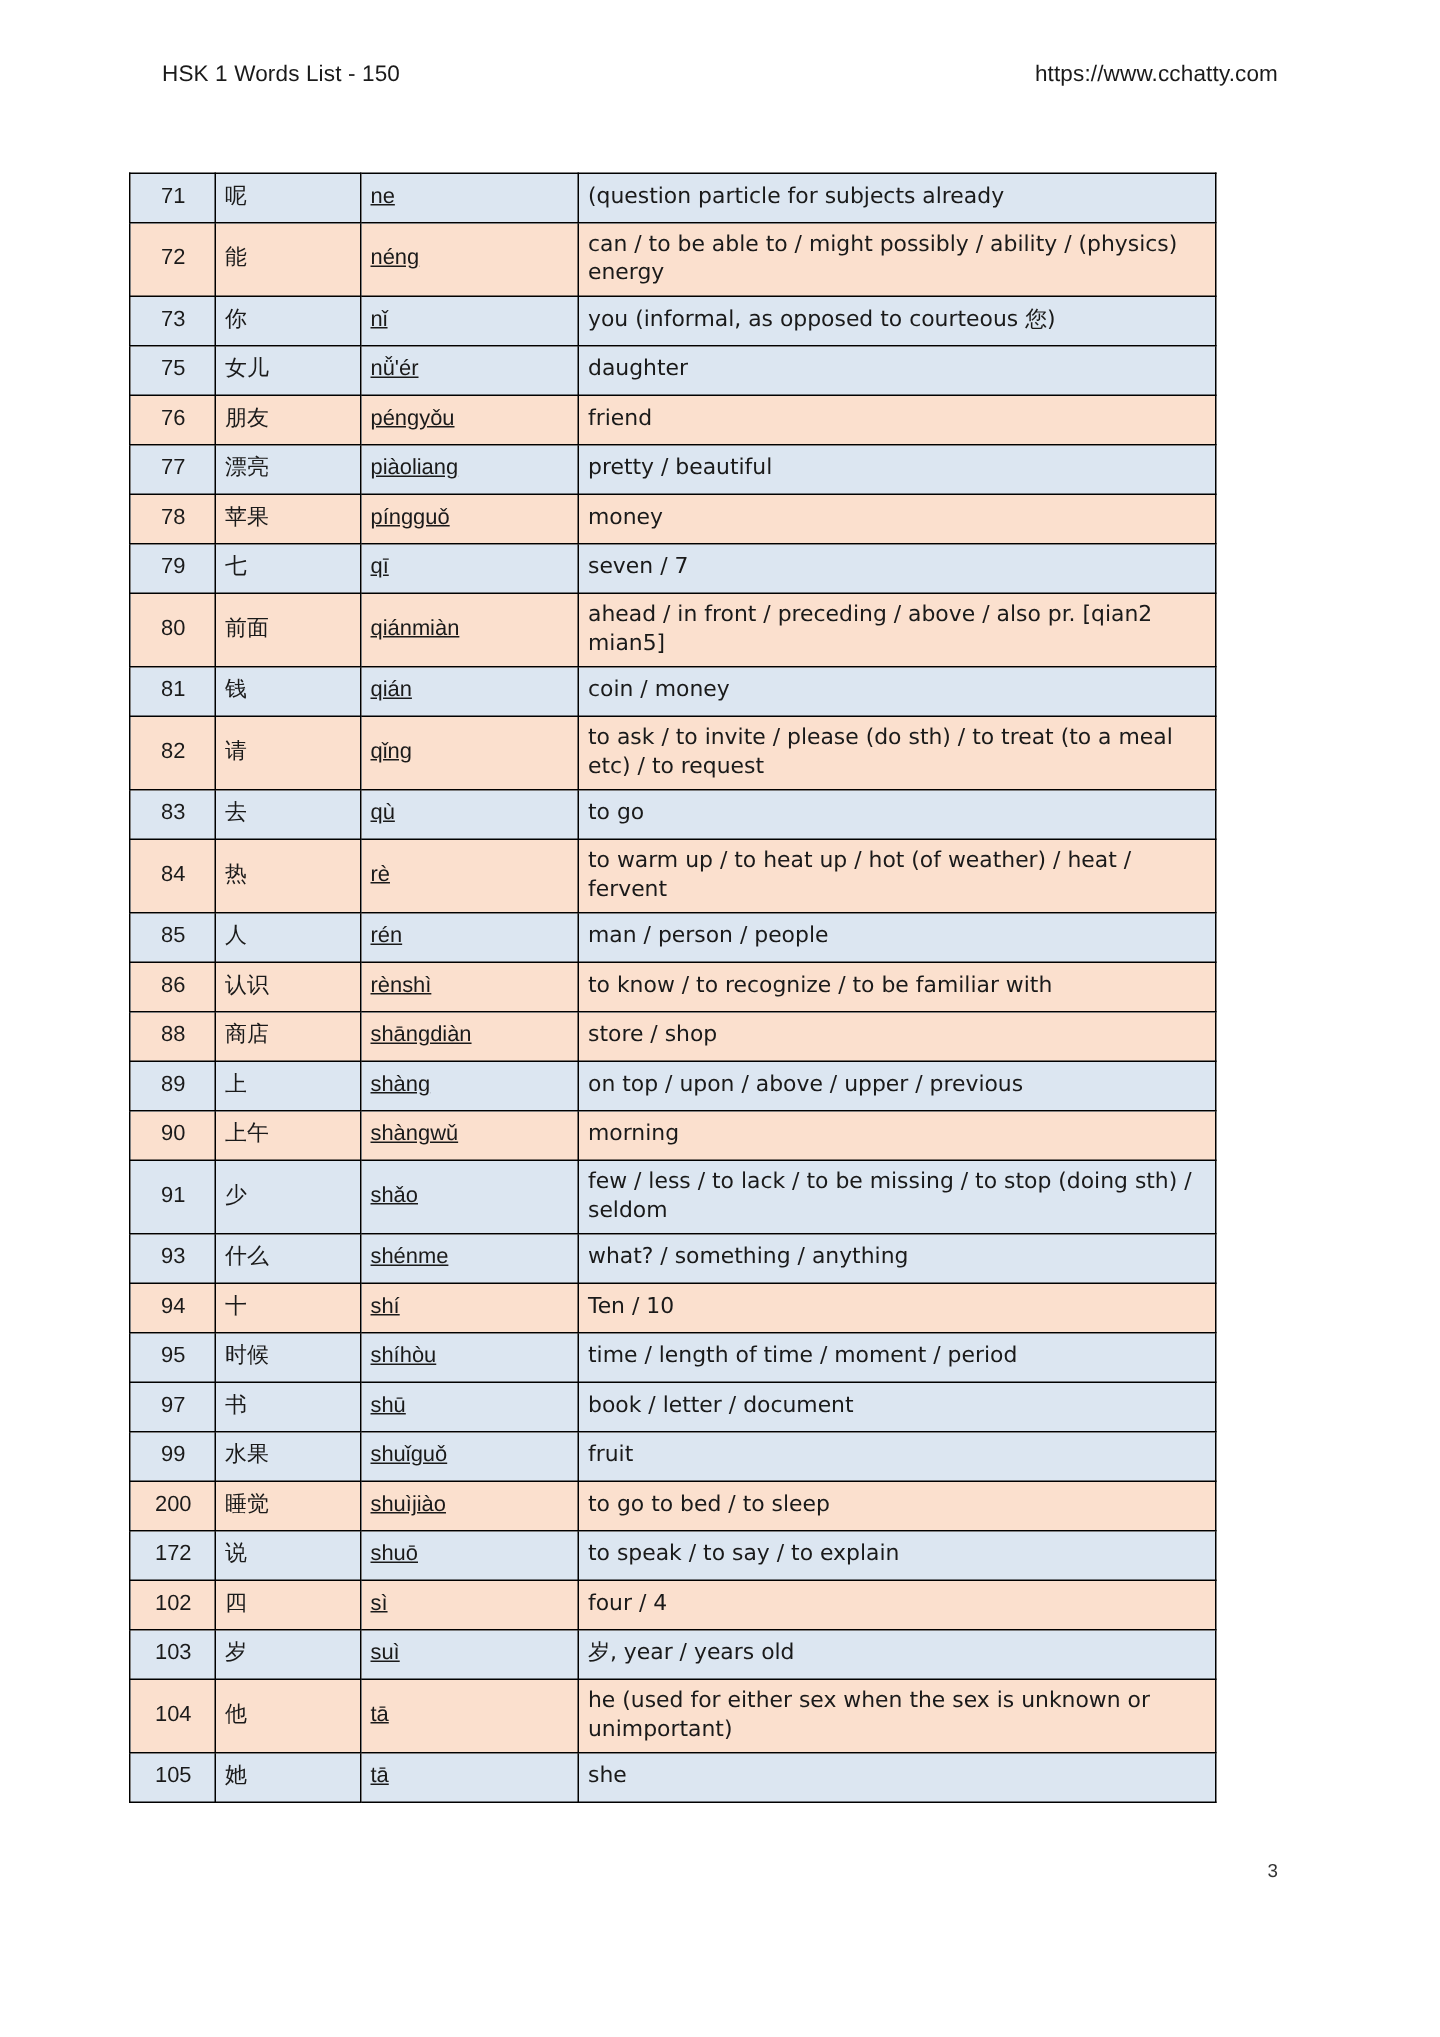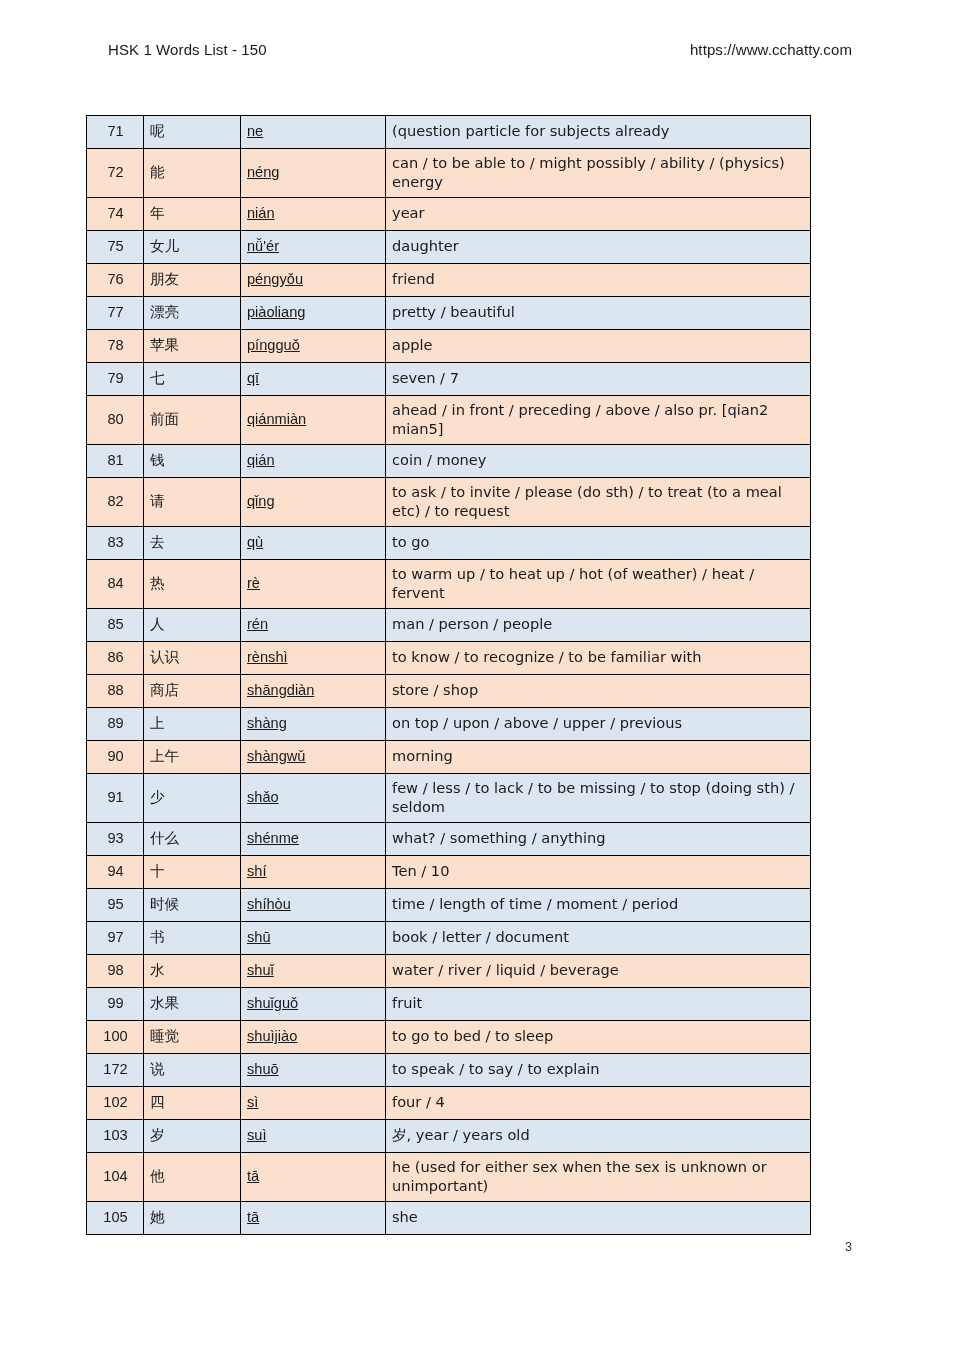--- a/index.html
+++ b/index.html
@@ -102,25 +102,25 @@
           <td class="col-char cn">呢</td>
           <td class="col-pin">ne</td>
           <td class="col-def cn">(question particle for subjects already</td>
         </tr>
         <tr class="row-peach r-tall">
           <td class="col-num">72</td>
           <td class="col-char cn">能</td>
           <td class="col-pin">néng</td>
           <td class="col-def cn">can / to be able to / might possibly / ability / (physics) energy</td>
         </tr>
-        <tr class="row-peach r-short">
-          <td class="col-num">74</td>
-          <td class="col-char cn">年</td>
-          <td class="col-pin">nián</td>
-          <td class="col-def cn">year</td>
+        <tr class="row-blue r-short">
+          <td class="col-num">73</td>
+          <td class="col-char cn">你</td>
+          <td class="col-pin">nǐ</td>
+          <td class="col-def cn">you (informal, as opposed to courteous 您)</td>
         </tr>
         <tr class="row-blue r-short">
           <td class="col-num">75</td>
           <td class="col-char cn">女儿</td>
           <td class="col-pin">nǚ'ér</td>
           <td class="col-def cn">daughter</td>
         </tr>
         <tr class="row-peach r-short">
           <td class="col-num">76</td>
           <td class="col-char cn">朋友</td>
@@ -130,21 +130,21 @@
         <tr class="row-blue r-short">
           <td class="col-num">77</td>
           <td class="col-char cn">漂亮</td>
           <td class="col-pin">piàoliang</td>
           <td class="col-def cn">pretty / beautiful</td>
         </tr>
         <tr class="row-peach r-short">
           <td class="col-num">78</td>
           <td class="col-char cn">苹果</td>
           <td class="col-pin">píngguǒ</td>
-          <td class="col-def cn">apple</td>
+          <td class="col-def cn">money</td>
         </tr>
         <tr class="row-blue r-short">
           <td class="col-num">79</td>
           <td class="col-char cn">七</td>
           <td class="col-pin">qī</td>
           <td class="col-def cn">seven / 7</td>
         </tr>
         <tr class="row-peach r-tall">
           <td class="col-num">80</td>
           <td class="col-char cn">前面</td>
@@ -228,34 +228,28 @@
           <td class="col-char cn">时候</td>
           <td class="col-pin">shíhòu</td>
           <td class="col-def cn">time / length of time / moment / period</td>
         </tr>
         <tr class="row-blue r-short">
           <td class="col-num">97</td>
           <td class="col-char cn">书</td>
           <td class="col-pin">shū</td>
           <td class="col-def cn">book / letter / document</td>
         </tr>
-        <tr class="row-peach r-short">
-          <td class="col-num">98</td>
-          <td class="col-char cn">水</td>
-          <td class="col-pin">shuǐ</td>
-          <td class="col-def cn">water / river / liquid / beverage</td>
-        </tr>
         <tr class="row-blue r-short">
           <td class="col-num">99</td>
           <td class="col-char cn">水果</td>
           <td class="col-pin">shuǐguǒ</td>
           <td class="col-def cn">fruit</td>
         </tr>
         <tr class="row-peach r-short">
-          <td class="col-num">100</td>
+          <td class="col-num">200</td>
           <td class="col-char cn">睡觉</td>
           <td class="col-pin">shuìjiào</td>
           <td class="col-def cn">to go to bed / to sleep</td>
         </tr>
         <tr class="row-blue r-short">
           <td class="col-num">172</td>
           <td class="col-char cn">说</td>
           <td class="col-pin">shuō</td>
           <td class="col-def cn">to speak / to say / to explain</td>
         </tr>

